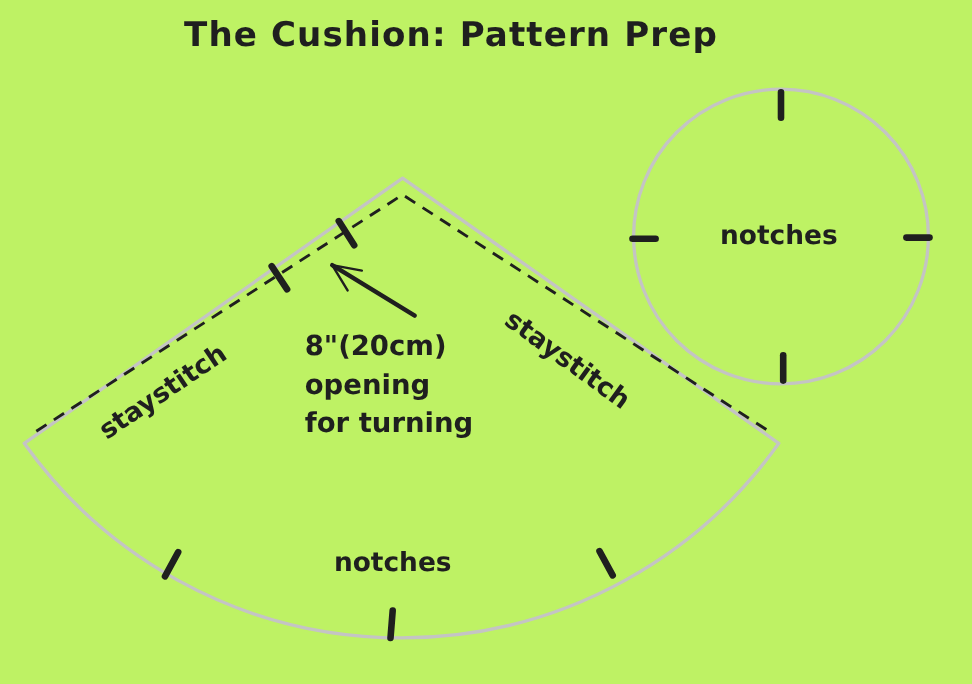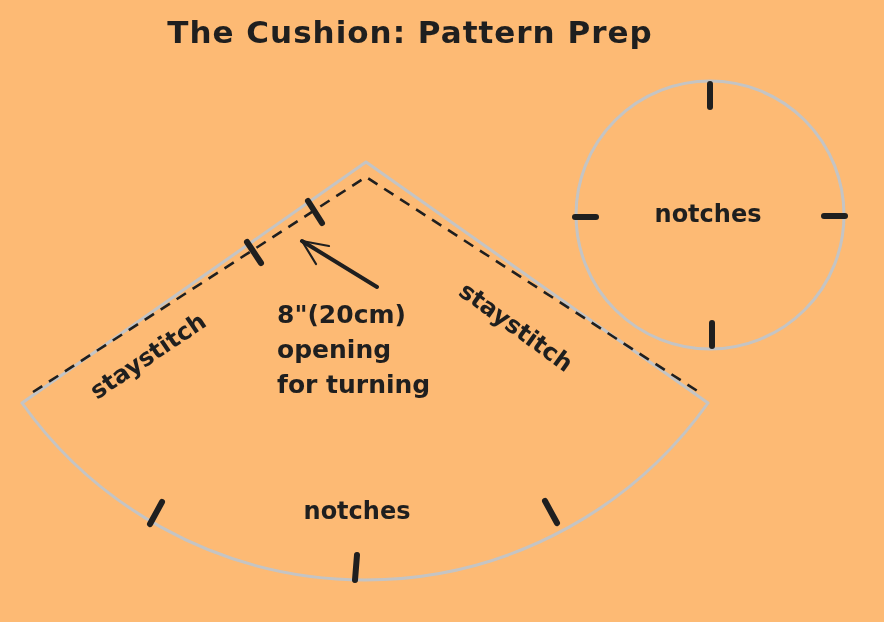--- a/index.html
+++ b/index.html
@@ -1,20 +1,20 @@
 <!DOCTYPE html>
 <html><head>
 <meta charset="utf-8">
 <style>
   html, body { margin: 0; padding: 0; background: #ffffff; }
   .canvas {
     position: relative;
     width: 884px;
     height: 622px;
-    background: #fdba74;
+    background: #bef264;
     font-family: "DejaVu Sans", sans-serif;
     color: #1f1f1f;
     overflow: hidden;
   }
   .diagram-svg { position: absolute; left: 0; top: 0; }
   .label { position: absolute; white-space: nowrap; }
   .title {
     left: 0; top: 14px; width: 820px;
     text-align: center;
     font-size: 31px;

